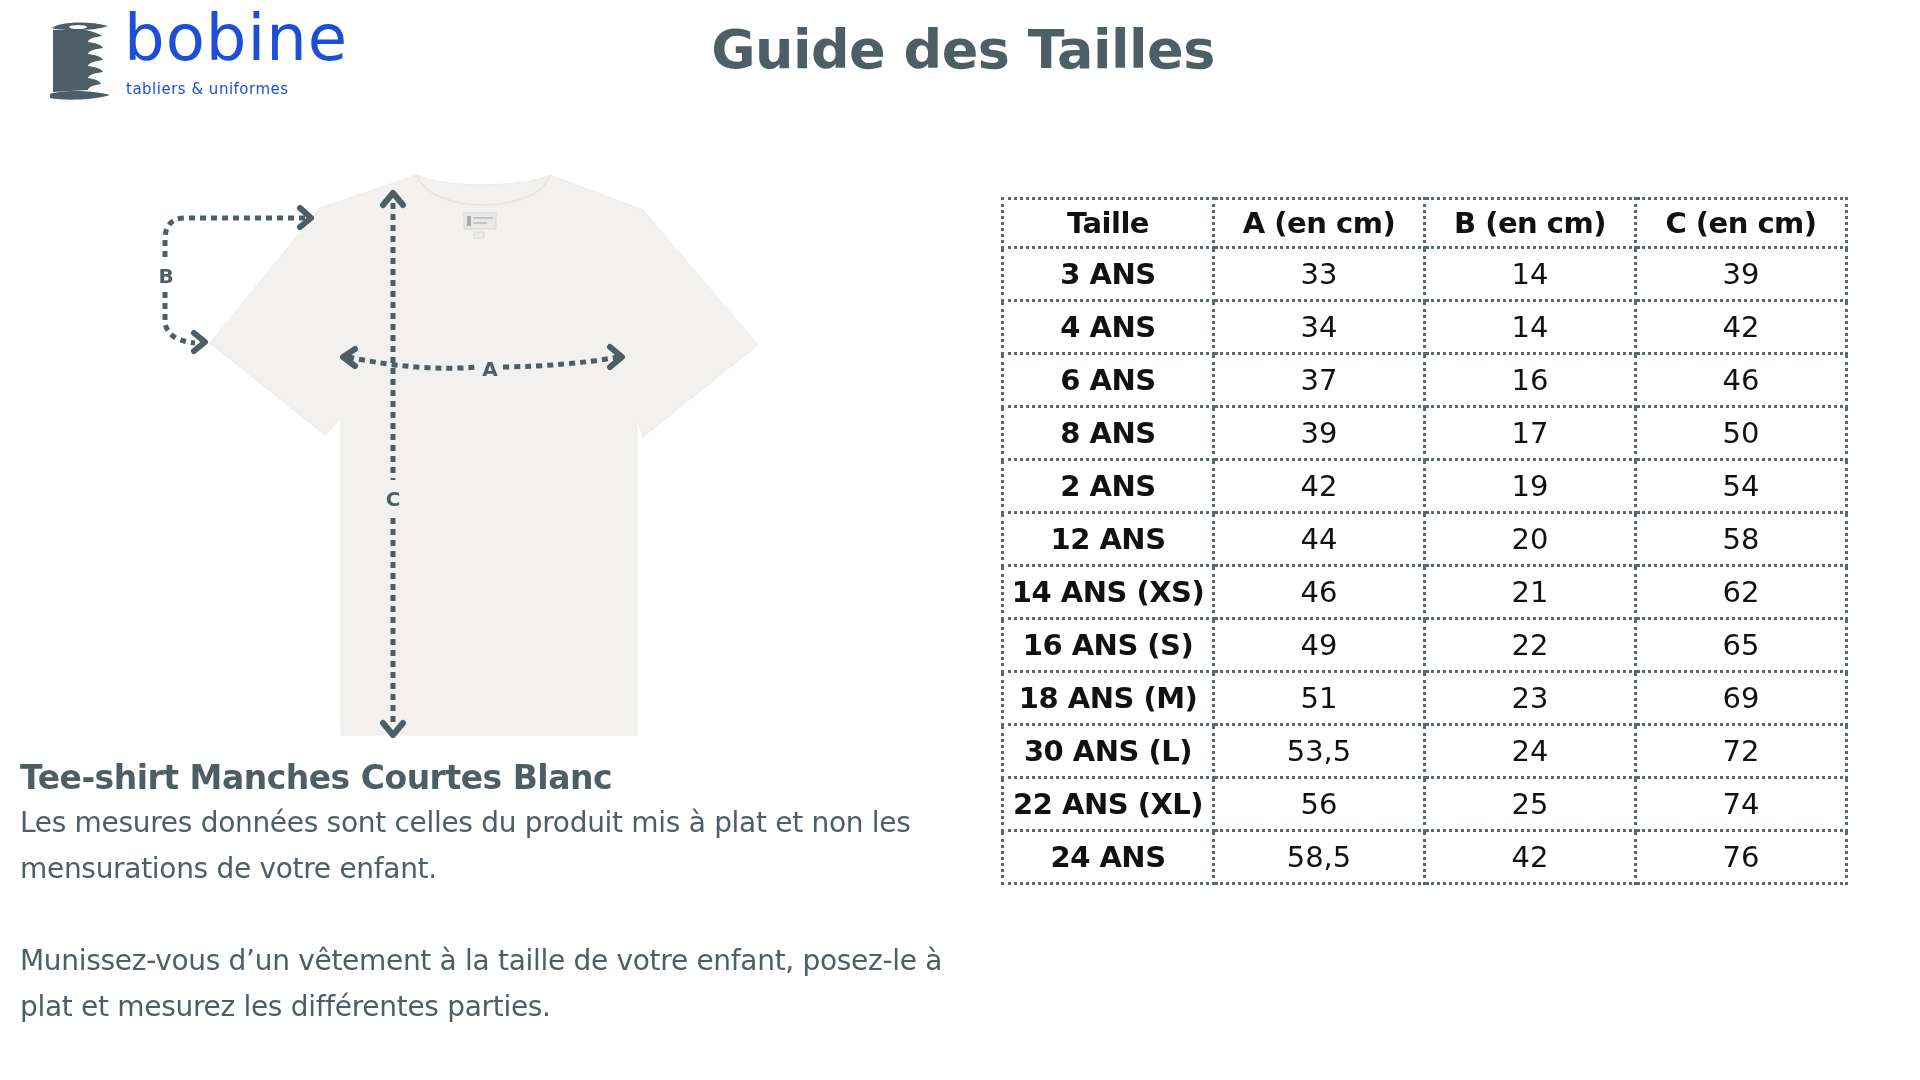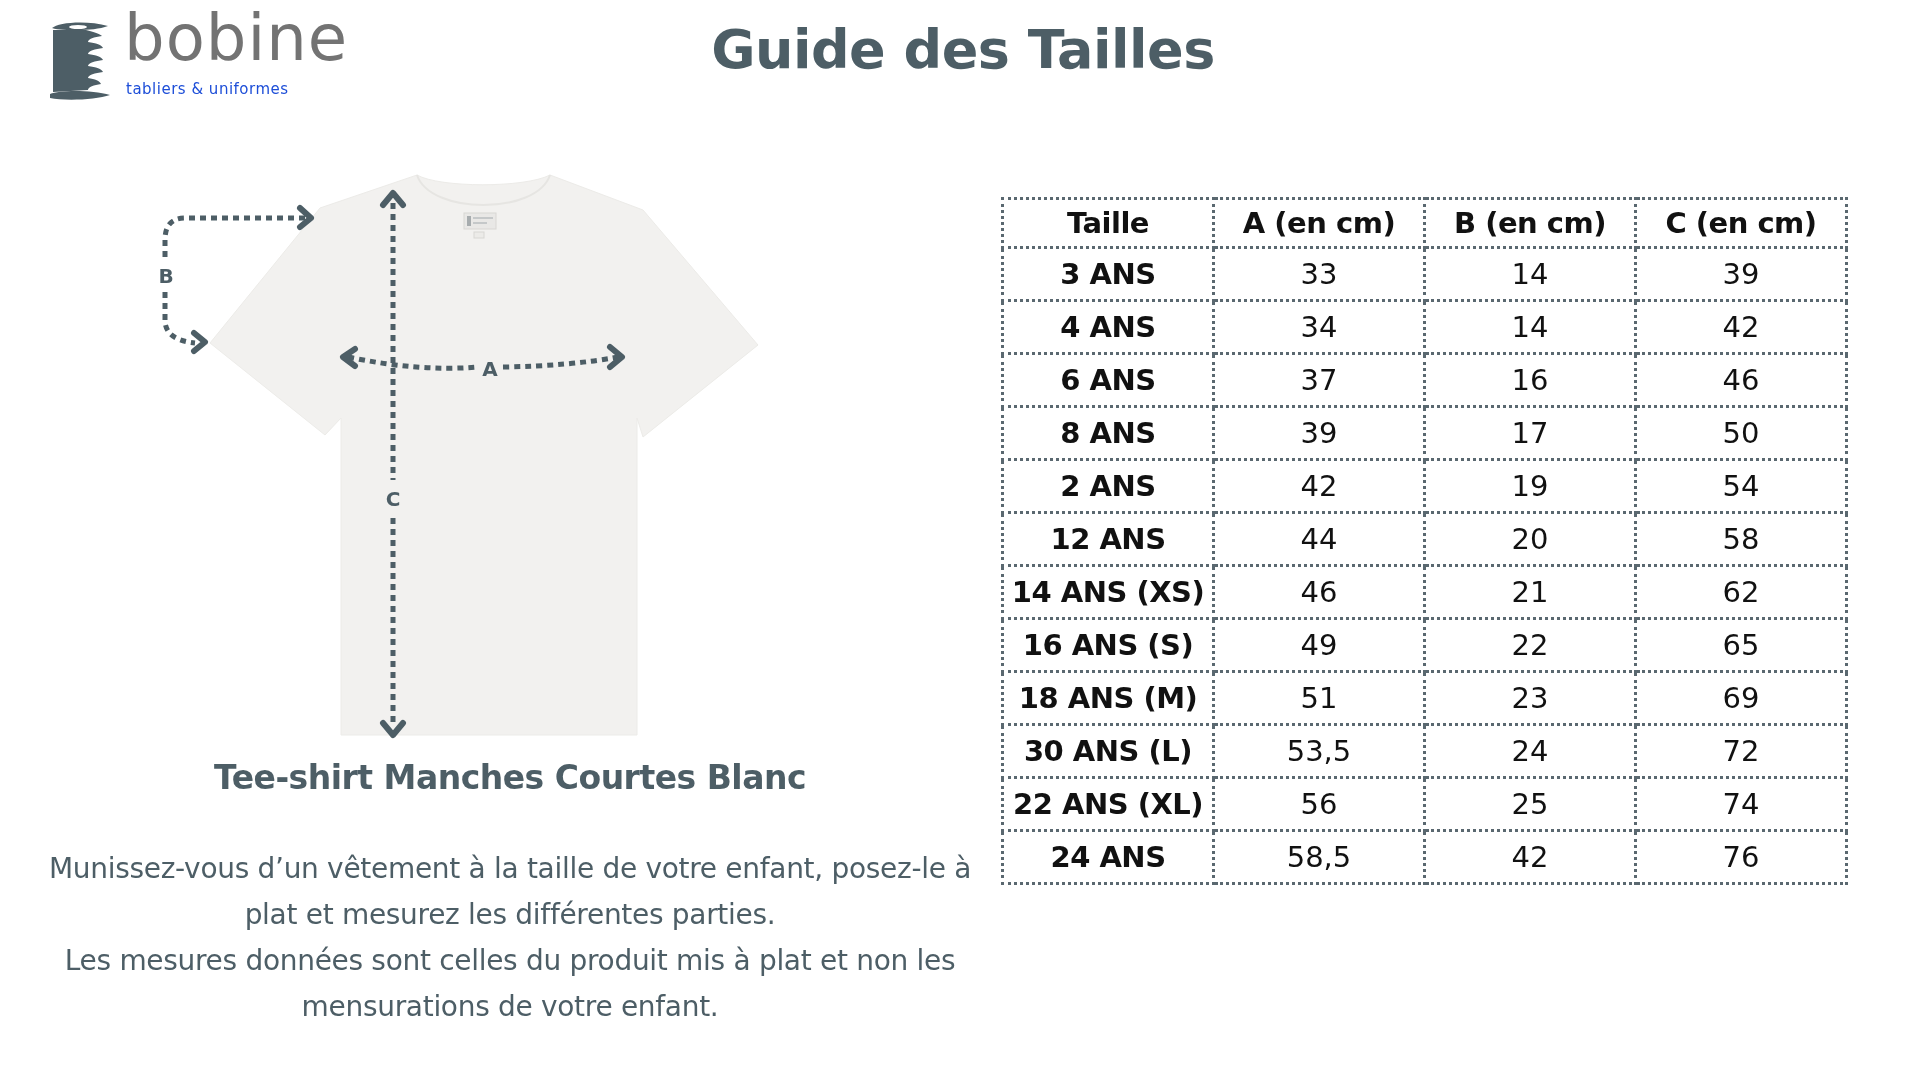--- a/index.html
+++ b/index.html
@@ -32,21 +32,21 @@
       height: 82px;
     }
     .logo-wordmark {
       position: absolute;
       left: 76px;
       top: -14px;
       font-family: "DejaVu Sans", sans-serif;
       font-size: 64px;
       font-weight: normal;
       letter-spacing: 1px;
-      color: #737373;
+      color: #1d4ed8;
       line-height: 1;
     }
     .logo-tagline {
       position: absolute;
       left: 78px;
       top: 60px;
       font-family: "DejaVu Sans", sans-serif;
       font-size: 15px;
       color: #1d4ed8;
       letter-spacing: 0.5px;
@@ -91,21 +91,21 @@
       transform: translate(-50%, -50%);
       background: transparent;
     }
 
     
     .caption {
       position: absolute;
       left: 20px;
       width: 980px;
       top: 756px;
-      text-align: center;
+      text-align: left;
     }
     .product-name {
       font-family: "DejaVu Sans", sans-serif;
       font-weight: bold;
       font-size: 33px;
       color: #4d5e66;
       line-height: 44px;
       letter-spacing: -0.5px;
     }
     .note {
@@ -217,22 +217,22 @@
       <polyline points="194,333 205,342 194,351"></polyline>
     </g>
   </svg>
   <span class="measure-label" style="left:490px; top:369px;">A</span>
   <span class="measure-label" style="left:166px; top:276px;">B</span>
   <span class="measure-label" style="left:393px; top:499px;">C</span>
 </div>
 
 <div class="caption">
   <div class="product-name">Tee-shirt Manches Courtes Blanc</div>
+  <div class="note note-1">Les mesures données sont celles du produit mis à plat et non les mensurations de votre enfant.</div>
   <div class="note note-2">Munissez-vous d’un vêtement à la taille de votre enfant, posez-le à plat et mesurez les différentes parties.</div>
-  <div class="note note-1">Les mesures données sont celles du produit mis à plat et non les mensurations de votre enfant.</div>
 </div>
 
 <table class="size-table">
   <thead>
     <tr>
       <th>Taille</th>
       <th>A (en cm)</th>
       <th>B (en cm)</th>
       <th>C (en cm)</th>
     </tr>

